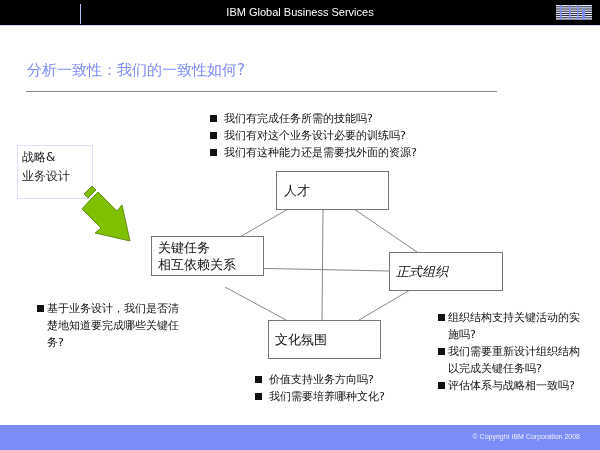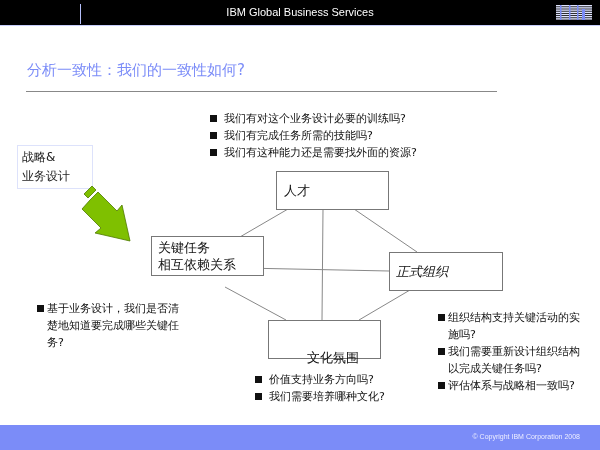--- a/index.html
+++ b/index.html
@@ -10,21 +10,21 @@
     .topbar .divider { position:absolute; left:80px; top:4px; width:1px; height:20px; background:#b5bffa; }
     .topbar .title { position:absolute; left:0; width:600px; top:6px; text-align:center; color:#fff;
                      font-family:"Liberation Sans", sans-serif; font-size:11px; }
     .topbar .logo { position:absolute; left:556px; top:5px; width:36px; height:15px; }
     .page-title { position:absolute; left:27px; top:61px; font-size:15px; color:#7b8cf8; }
     .title-rule { position:absolute; left:26px; top:91px; width:471px; height:1px; background:#888; }
     .bullets { position:absolute; font-size:11px; line-height:17px; color:#111; margin:0; padding:0; list-style:none; }
     .bullets li { position:relative; padding-left:14px; }
     .bullets li .sq { position:absolute; left:0; top:5px; width:7px; height:7px; background:#111; }
     .box { position:absolute; background:#fff; border:1px solid #777; font-size:13px; color:#111; }
-    .strat { position:absolute; left:17px; top:145px; width:76px; height:44px; border:1px solid #dde2fb;
+    .strat { position:absolute; left:17px; top:145px; width:76px; height:54px; border:1px solid #dde2fb;
              font-size:12px; line-height:19px; padding:2px 0 0 4px; box-sizing:border-box; }
     .footer { position:absolute; left:0; top:425px; width:600px; height:25px; background:#7b8cf8; }
     .footer .copy { position:absolute; right:20px; top:8px; font-size:7px; color:#eef;
                     font-family:"Liberation Sans", sans-serif; }
     svg.lines { position:absolute; left:0; top:0; }
   </style>
 </head>
 <body>
 
 <div class="topbar">
@@ -46,22 +46,22 @@
       <rect x="21" y="0" width="1.5" height="15"></rect>
         <rect x="26" y="4" width="3" height="11"></rect>
     </g>
   </svg>
 </div>
 
 <div class="page-title">分析一致性：我们的一致性如何?</div>
 <div class="title-rule"></div>
 
 <ul class="bullets" style="left:210px; top:110px;">
+  <li><span class="sq"></span><span>我们有完成任务所需的技能吗?</span></li>
   <li><span class="sq"></span><span>我们有对这个业务设计必要的训练吗?</span></li>
-  <li><span class="sq"></span><span>我们有完成任务所需的技能吗?</span></li>
   <li><span class="sq"></span><span>我们有这种能力还是需要找外面的资源?</span></li>
 </ul>
 
 <div class="strat">
   <div>战略&amp;</div>
   <div>业务设计</div>
 </div>
 
 <svg class="lines" width="600" height="450">
   <g stroke="#888" stroke-width="1" fill="none">
@@ -85,21 +85,21 @@
 <div class="box" style="left:131px; top:236px; width:111px; height:38px;margin-left:20px;">
   <div style="position:absolute; left:6px; top:2px; line-height:17px;">关键任务</div>
   <div style="position:absolute; left:6px; top:19px; line-height:17px;">相互依赖关系</div>
 </div>
 
 <div class="box" style="left:389px; top:252px; width:112px; height:37px;">
   <div style="position:absolute; left:6px; top:10px;font-style:italic;">正式组织</div>
 </div>
 
 <div class="box" style="left:268px; top:320px; width:111px; height:37px;">
-  <div style="position:absolute; left:6px; top:28px;margin-left:32px;">文化氛围</div>
+  <div style="position:absolute; left:6px; top:10px;">文化氛围</div>
 </div>
 
 <ul class="bullets" style="left:37px; top:300px; width:150px; line-height:17px;">
   <li style="padding-left:10px;"><span class="sq"></span><span>基于业务设计，我们是否清楚地知道要完成哪些关键任务?</span></li>
 </ul>
 
 <ul class="bullets" style="left:438px; top:309px; width:150px;">
   <li style="padding-left:10px;"><span class="sq"></span><span>组织结构支持关键活动的实施吗?</span></li>
   <li style="padding-left:10px;"><span class="sq"></span><span>我们需要重新设计组织结构以完成关键任务吗?</span></li>
   <li style="padding-left:10px;"><span class="sq"></span><span>评估体系与战略相一致吗?</span></li>

